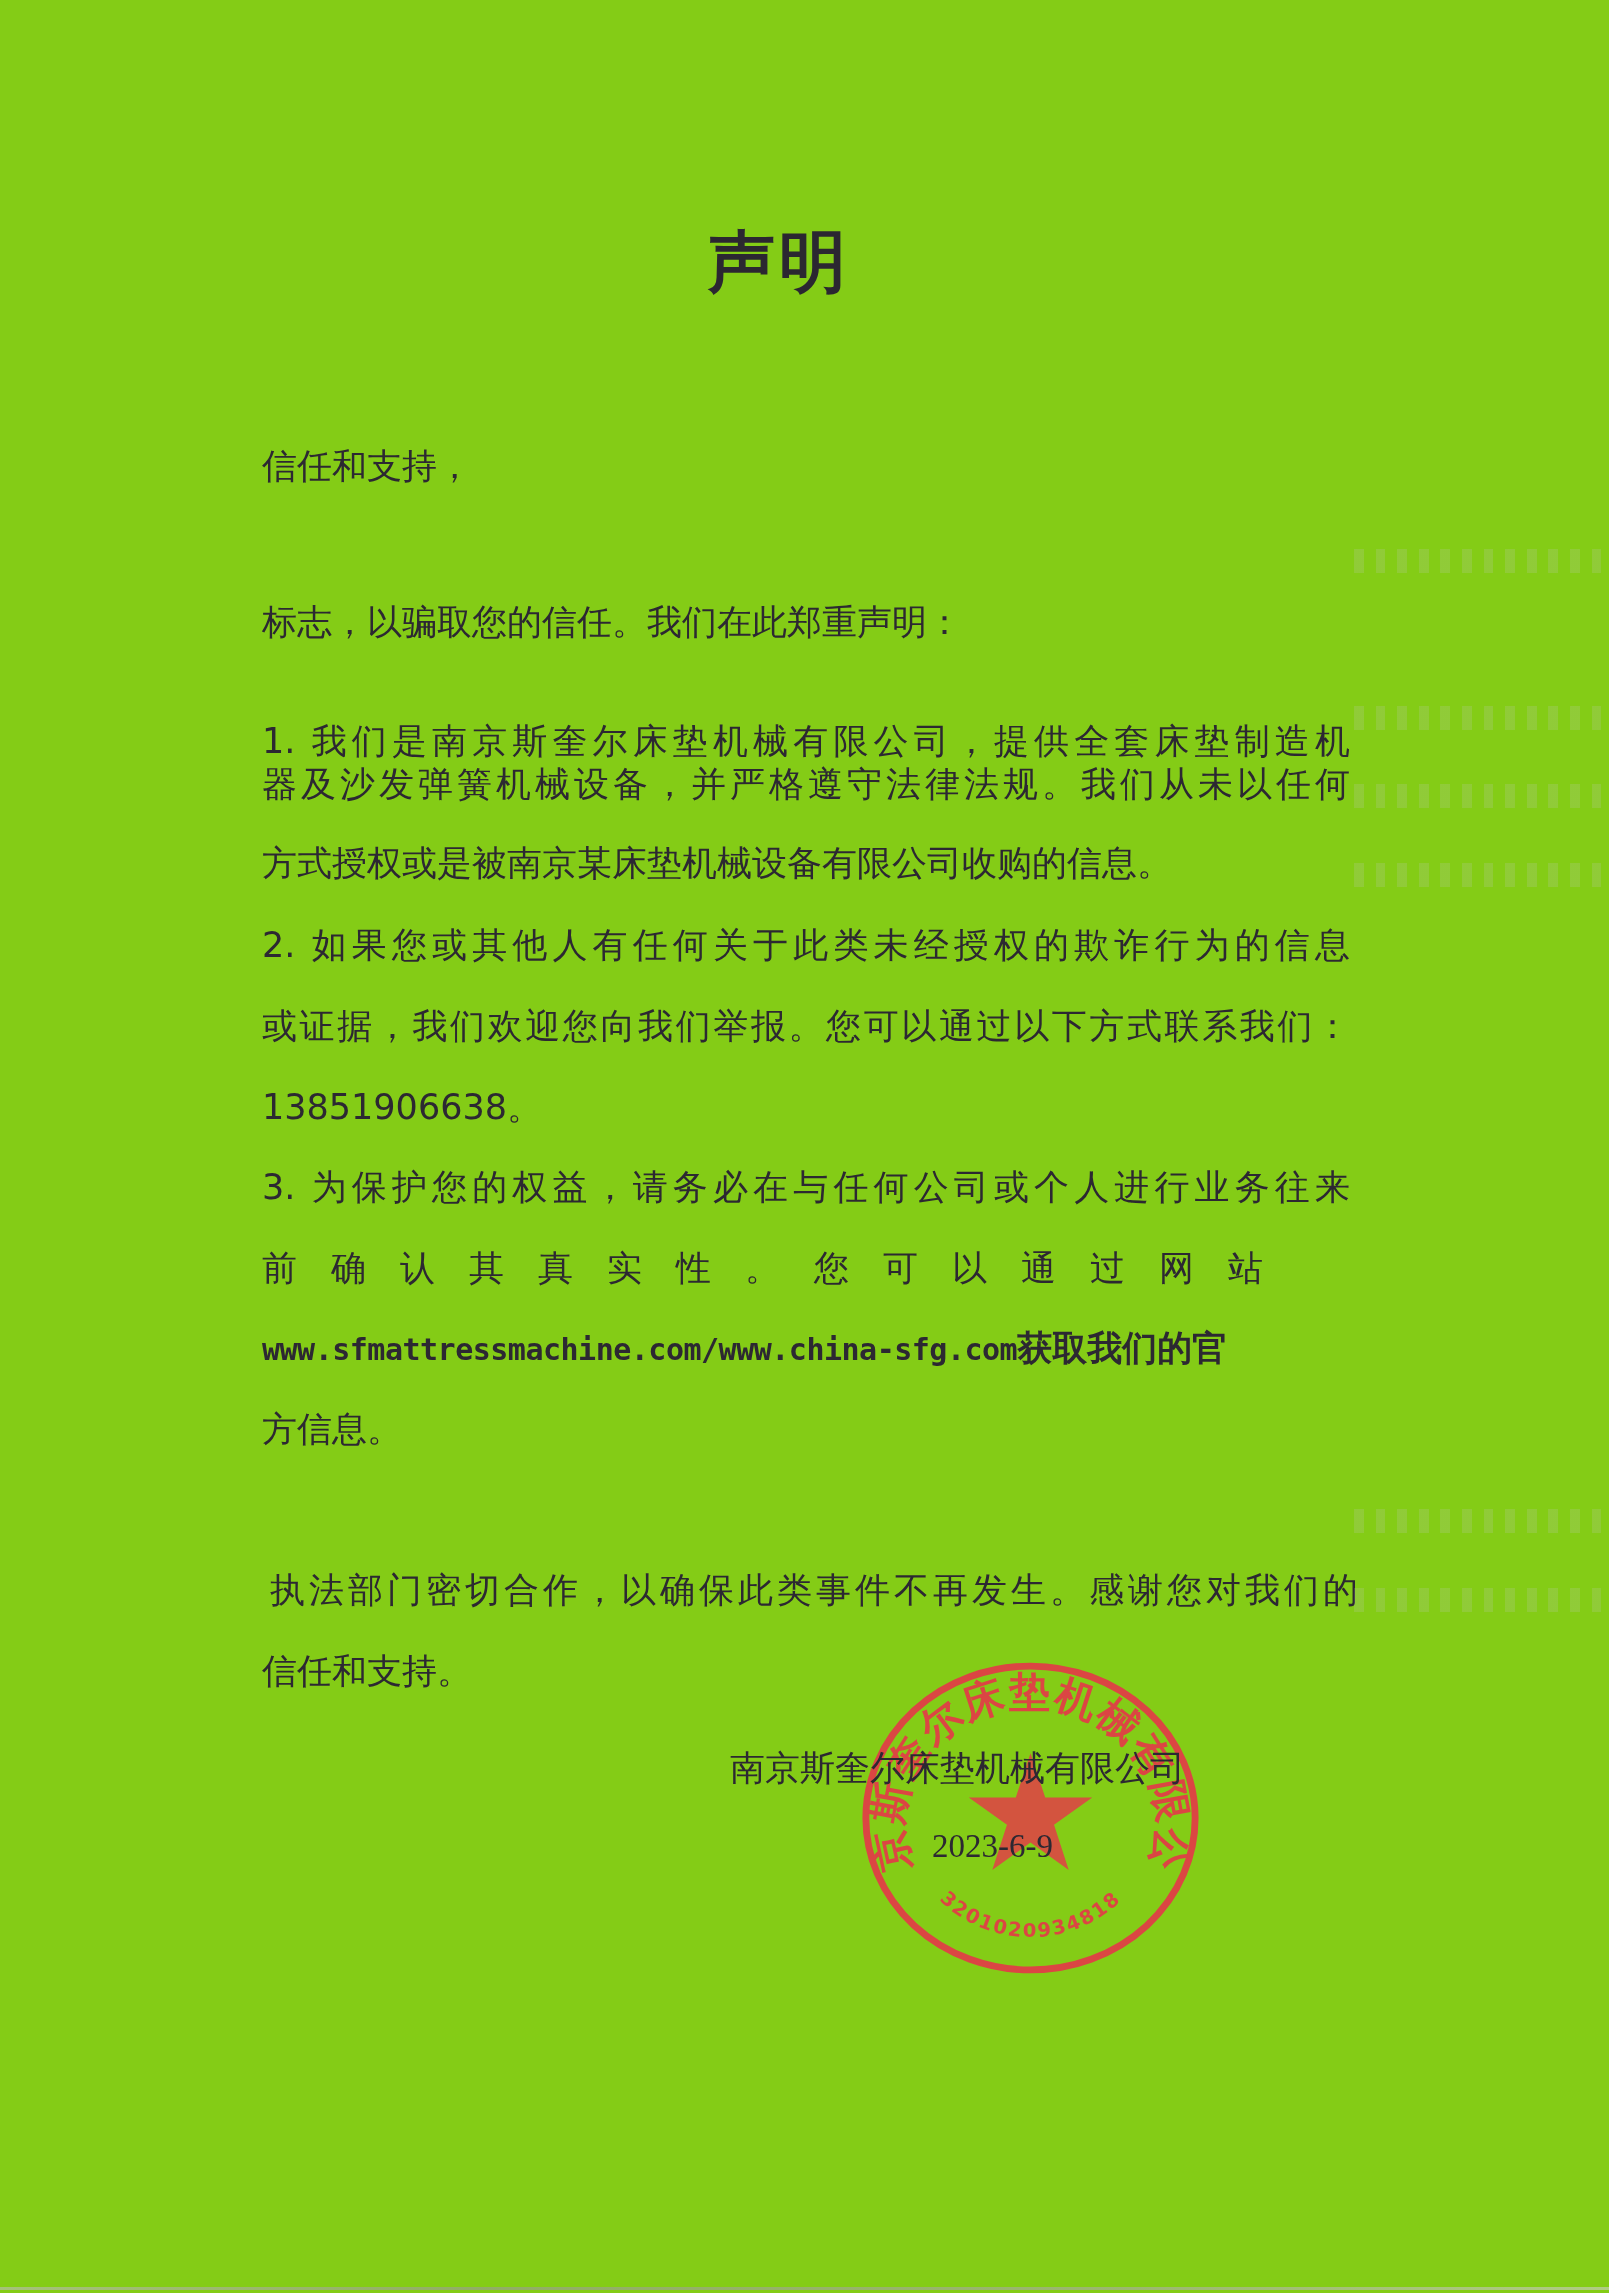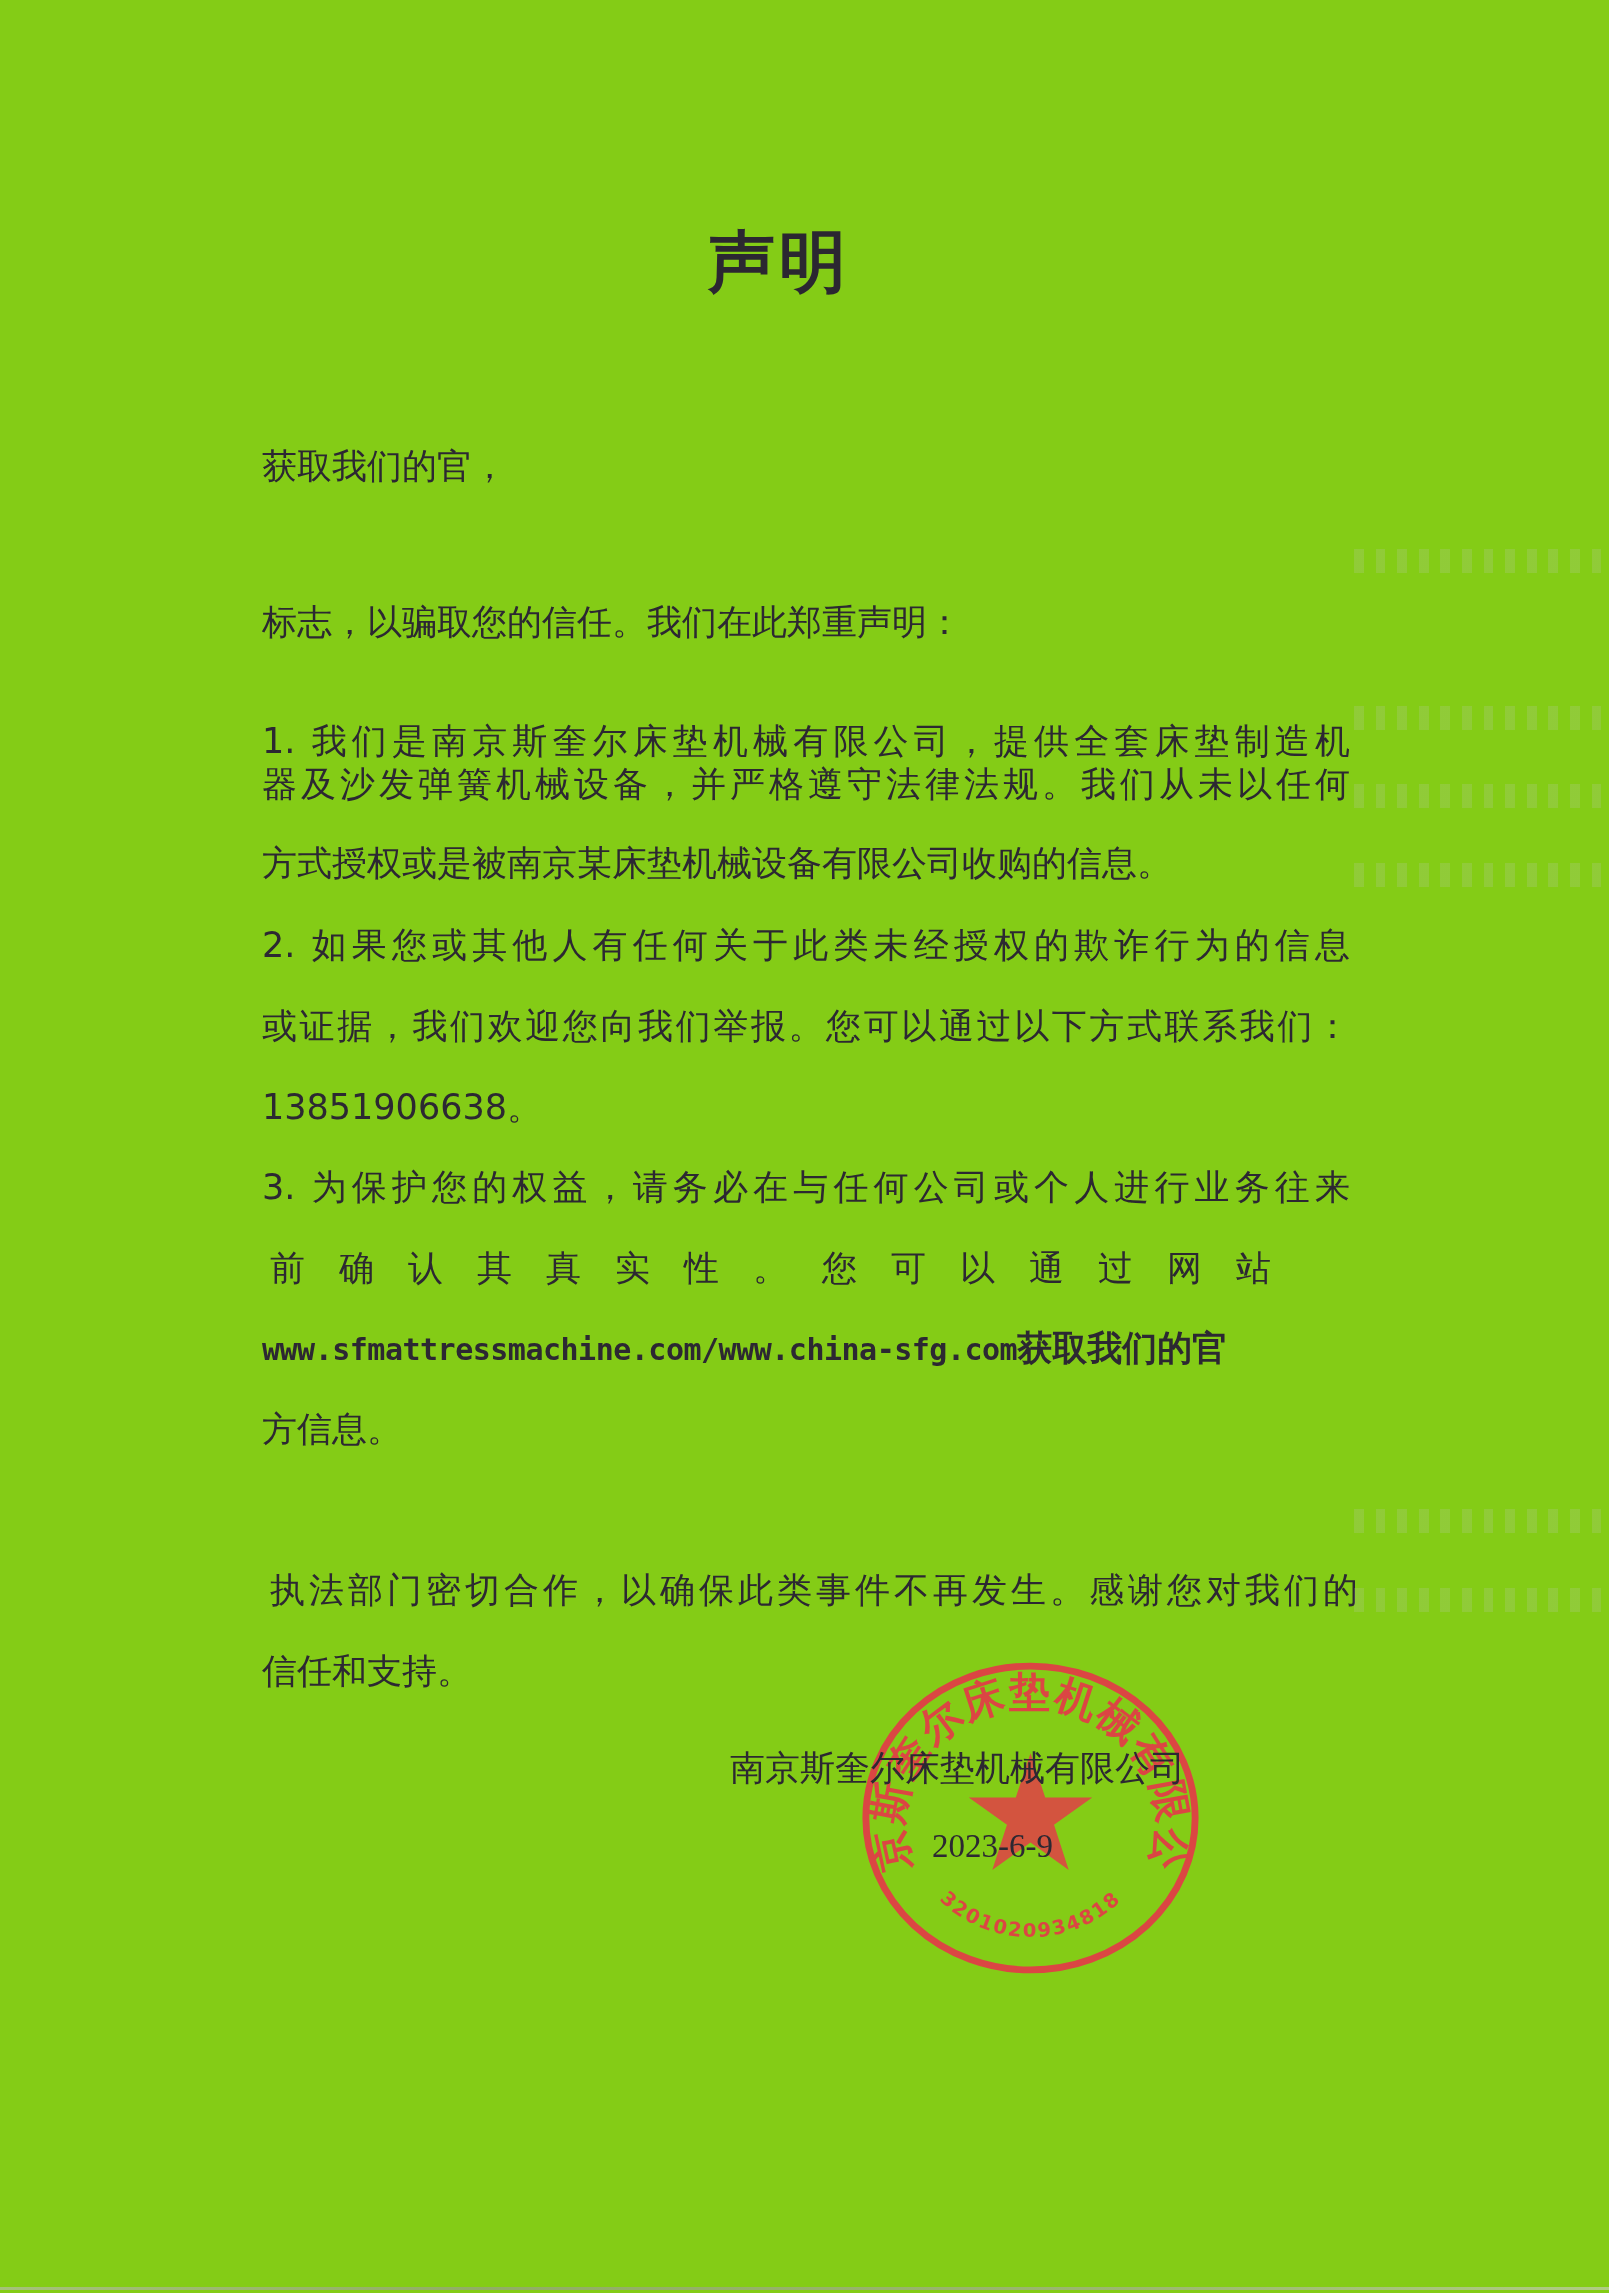--- a/index.html
+++ b/index.html
@@ -97,34 +97,34 @@
       background: repeating-linear-gradient(90deg, rgba(200,200,210,0.18) 0 9.8px, transparent 9.8px 21.6px);
     }
   </style>
 </head>
 <body>
 
 <div class="page">
 
   <div class="title-inner">声明</div>
 
-  <div class="line" style="top:443px;">获取我们的官，</div>
+  <div class="line" style="top:443px;">信任和支持，</div>
 
   <div class="line" style="top:599px;">标志，以骗取您的信任。我们在此郑重声明：</div>
 
   <div class="line justify" style="top:678px;margin-top:40px;">1. 我们是南京斯奎尔床垫机械有限公司，提供全套床垫制造机</div>
   <div class="line justify" style="top:761px;">器及沙发弹簧机械设备，并严格遵守法律法规。我们从未以任何</div>
   <div class="line" style="top:840px;">方式授权或是被南京某床垫机械设备有限公司收购的信息。</div>
 
   <div class="line justify" style="top:922px;">2. 如果您或其他人有任何关于此类未经授权的欺诈行为的信息</div>
   <div class="line justify" style="top:1003px;">或证据，我们欢迎您向我们举报。您可以通过以下方式联系我们：</div>
   <div class="line" style="top:1084px;">13851906638。</div>
 
   <div class="line justify" style="top:1164px;">3. 为保护您的权益，请务必在与任何公司或个人进行业务往来</div>
-  <div class="line" style="top:1245px; letter-spacing:34px;margin-left:8px;">前确认其真实性。您可以通过网站</div>
+  <div class="line" style="top:1245px; letter-spacing:34px;">前确认其真实性。您可以通过网站</div>
   <div class="line" style="top:1325px;font-weight:bold;">
     <span class="mono">www.sfmattressmachine.com/www.china-sfg.com</span><span>获取我们的官</span>
   </div>
   <div class="line" style="top:1406px;">方信息。</div>
 
   <div class="line justify" style="top:1567px;margin-left:8px;">执法部门密切合作，以确保此类事件不再发生。感谢您对我们的</div>
   <div class="line" style="top:1648px;">信任和支持。</div>
 
   <svg class="seal" viewBox="0 0 350 322">
     <defs>

